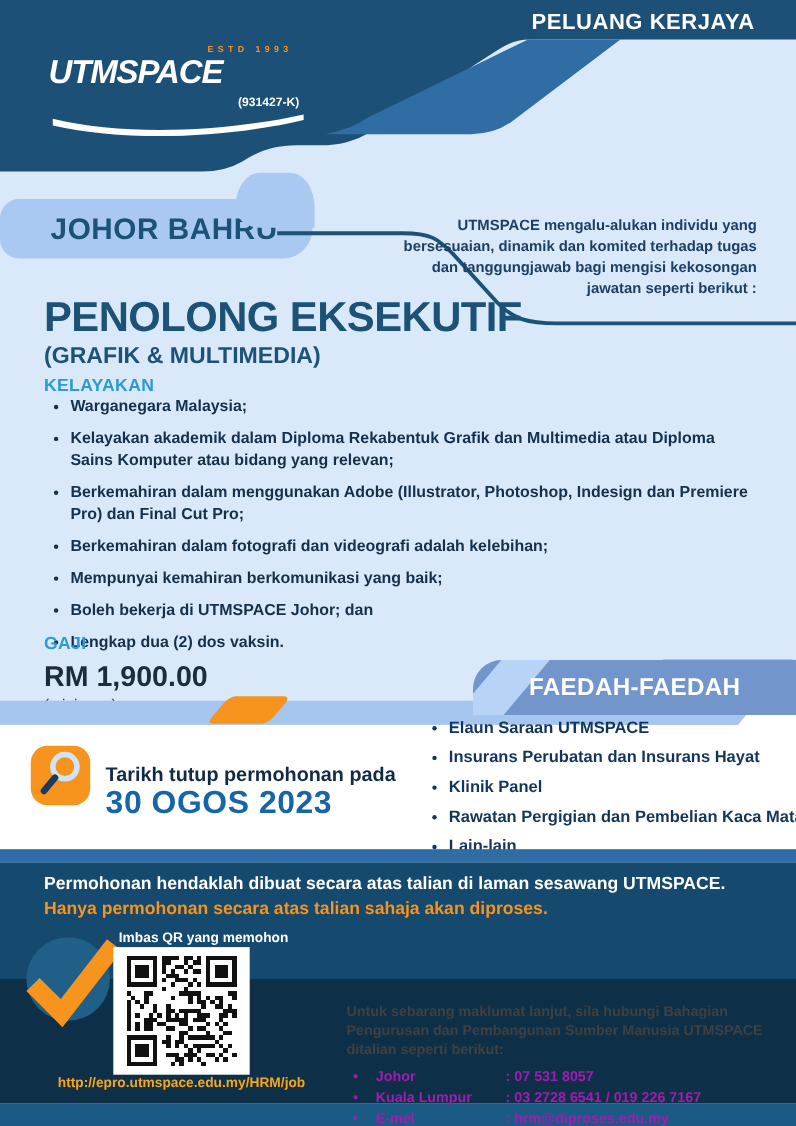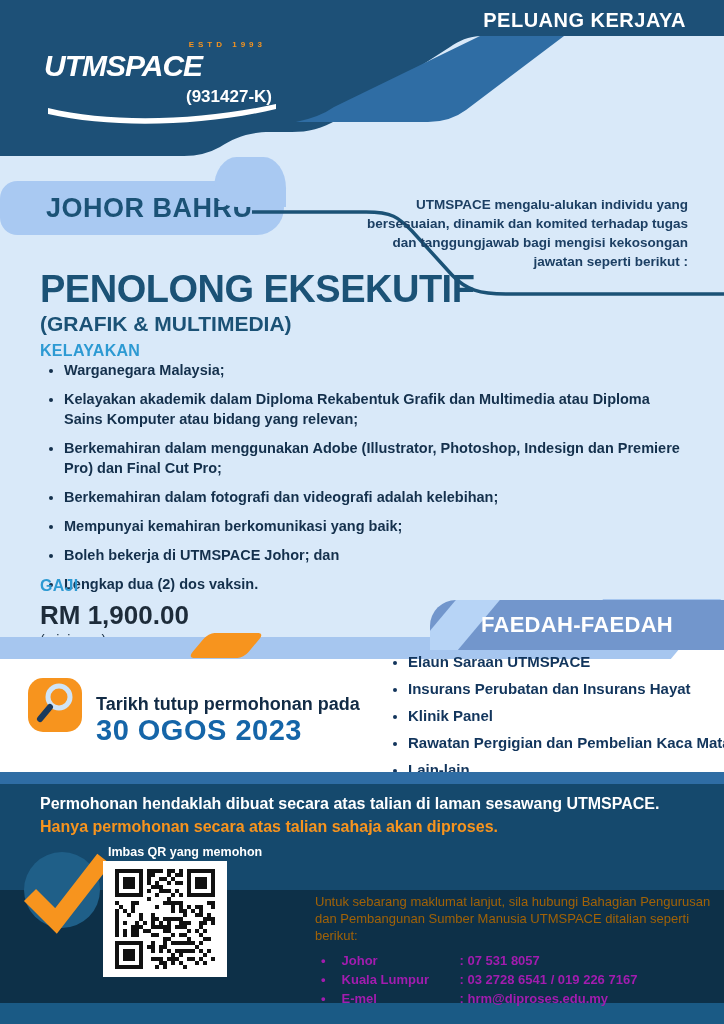--- a/index.html
+++ b/index.html
@@ -17,21 +17,21 @@
   .abs{position:absolute;}
 
   
   svg.header-bg{left:0;top:0;}
   .tagline{top:9px; right:38px; color:#fff; font-size:20px; font-weight:bold; letter-spacing:.5px;}
 
   
   .logo{left:44px; top:40px; width:236px; color:#fff;}
   .logo-estd{display:block; text-align:right; color:var(--c-orange); font-size:8px; font-weight:bold; letter-spacing:4px; padding-right:14px;}
   .logo-name{display:block; font-size:30px; font-weight:bold; font-style:italic; letter-spacing:-1px; line-height:34px;}
-  .logo-reg{display:block; text-align:right; font-size:17px; font-weight:bold; padding-right:8px; margin-top:4px;}
+  .logo-reg{display:block; text-align:right; font-size:11px; font-weight:bold; padding-right:8px; margin-top:4px;}
   .logo-swoosh{position:absolute; left:0; top:62px; width:236px; height:22px;}
 
   
   .big-title{top:70px; right:36px; text-align:right; line-height:57px; font-size:53px; font-weight:bold; letter-spacing:-1px;}
   .big-title .l1{color:var(--c-heading); display:block;}
   .big-title .l2{color:var(--c-orange); display:block;}
 
   
   .badge{left:0; top:181px; width:284px; height:54px; background:var(--c-badge);
     border-radius:22px 34px 34px 22px;}
@@ -86,21 +86,21 @@
   .foot-line1{left:40px; top:795px; font-size:16px; font-weight:bold; color:#fff;}
   .foot-line2{left:40px; top:818px; font-size:16px; font-weight:bold; color:var(--c-orange);}
   .qr-label{left:108px; top:845px; font-size:12.5px; font-weight:bold; color:#fff;}
   .qr-box{left:103px; top:861px; width:124px; height:116px; background:#fff; display:flex; align-items:center; justify-content:center;}
   .qr-box svg{width:104px; height:100px;}
   .qr-url{left:40px; top:977px; width:250px; text-align:center; font-size:12.5px; font-weight:bold; color:var(--c-url);}
   .check-circle{left:24px; top:852px; width:76px; height:76px; border-radius:50%; background:#1f5f88;}
   .check-mark{left:16px; top:843px; width:96px; height:96px;}
 
   .contact{left:315px; top:893px; width:400px;}
-  .contact-intro{font-size:13px; font-weight:normal; color:#a16207; line-height:1.32;}
+  .contact-intro{font-size:13px; font-weight:bold; color:#404040; line-height:1.32;margin-top:18px;}
   ul.contacts{margin:9px 0 0 0; padding:0; list-style:none;}
   ul.contacts li{display:flex; font-size:13px; font-weight:bold; color:#a21caf; margin-bottom:4px;}
   ul.contacts li::before{content:"•"; margin:0 16px 0 6px;}
   ul.contacts .c-label{width:118px;}
 </style>
 </head>
 <body>
 
 <div class="poster">
 
@@ -378,20 +378,21 @@
         <rect x="12" y="23" width="1" height="1" fill="#111"></rect>
         <rect x="14" y="23" width="1" height="1" fill="#111"></rect>
         <rect x="16" y="23" width="1" height="1" fill="#111"></rect>
         <rect x="20" y="23" width="1" height="1" fill="#111"></rect>
         <rect x="22" y="23" width="1" height="1" fill="#111"></rect>
         <rect x="10" y="24" width="1" height="1" fill="#111"></rect>
         <rect x="12" y="24" width="1" height="1" fill="#111"></rect>
         <rect x="17" y="24" width="1" height="1" fill="#111"></rect>
       </svg>
   </div>
+  <div class="abs qr-url">http://epro.utmspace.edu.my/HRM/job</div>
 
   <div class="abs contact">
     <div class="contact-intro">Untuk sebarang maklumat lanjut, sila hubungi Bahagian Pengurusan dan Pembangunan Sumber Manusia UTMSPACE ditalian seperti berikut:</div>
     <ul class="contacts">
 
         <li>
           <span class="c-label">Johor</span>
           <span class="c-value">: 07 531 8057</span>
         </li>
 

